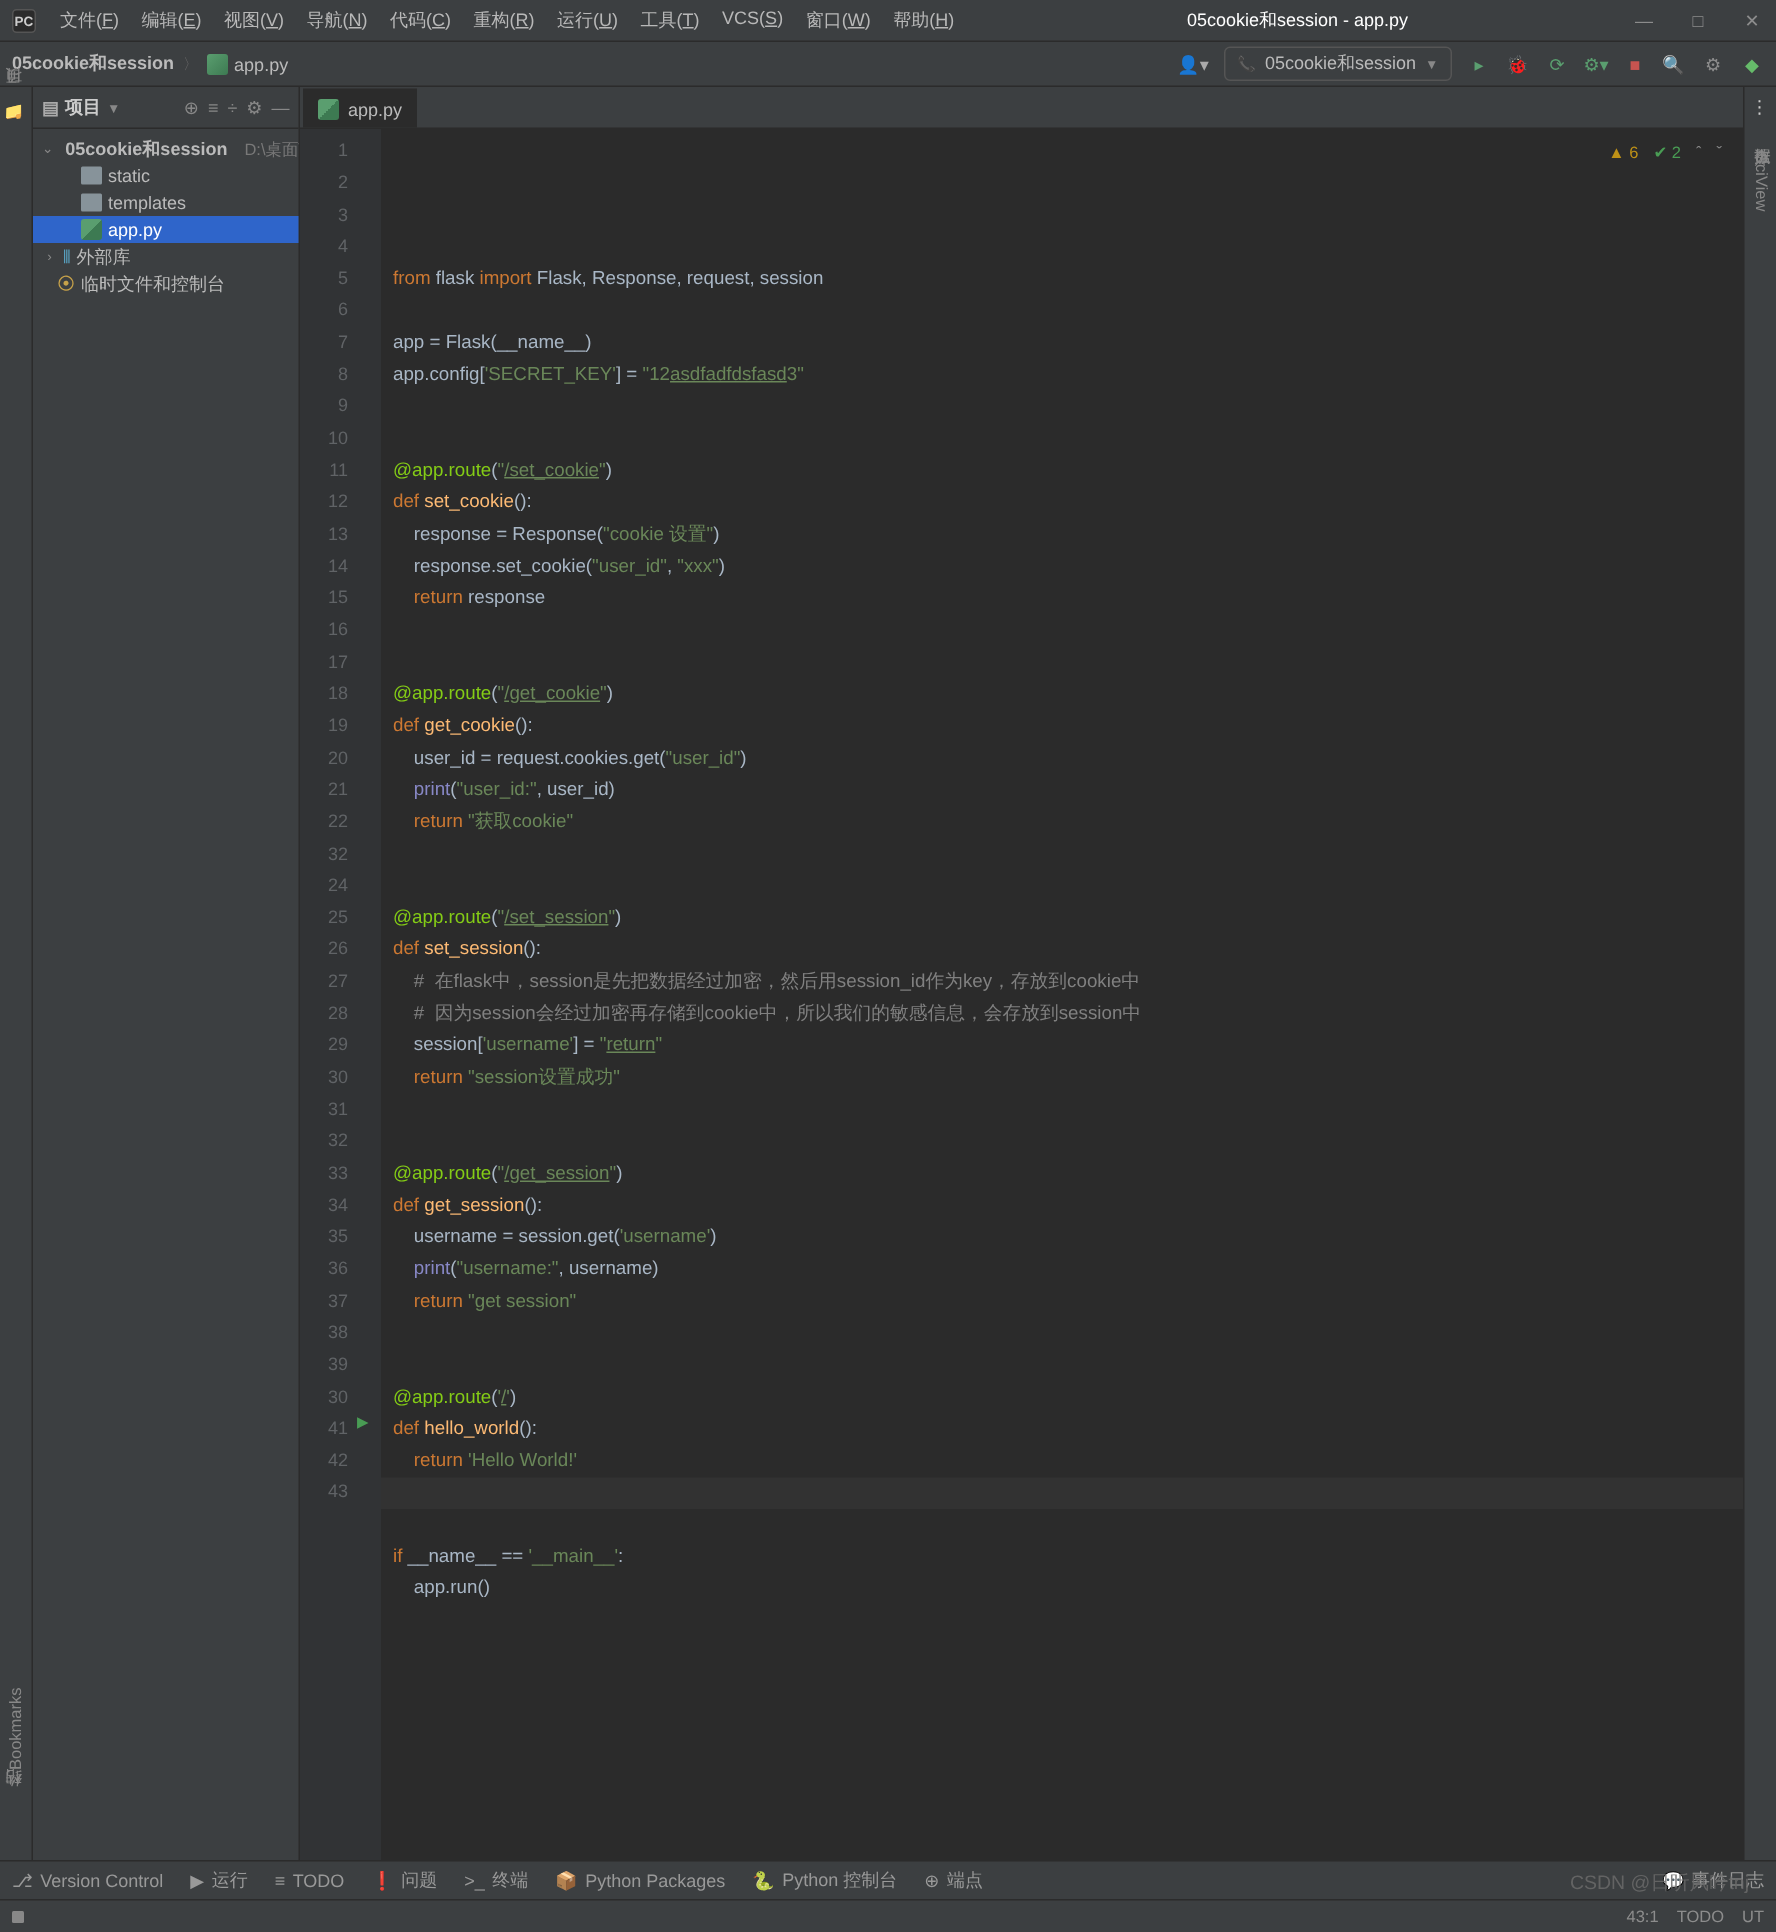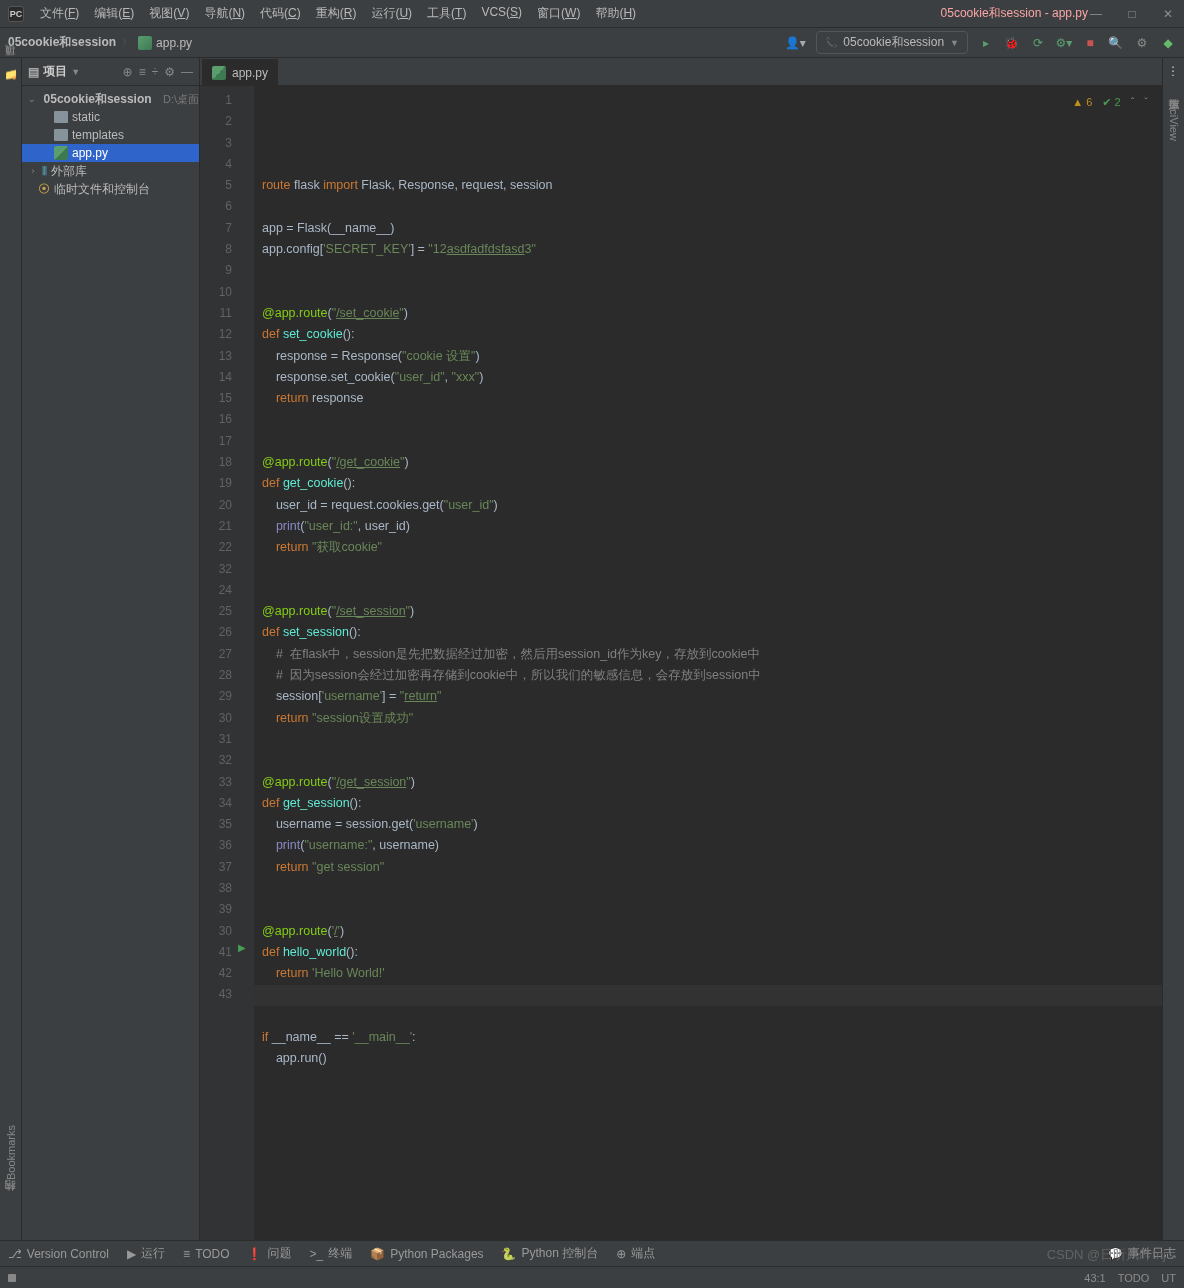--- a/index.html
+++ b/index.html
@@ -2,21 +2,21 @@
 <html><head>
 <meta charset="utf-8">
 <style>
 *{margin:0;padding:0;box-sizing:border-box;font-family:"Microsoft YaHei",Arial,sans-serif}
 body{background:#3c3f41;color:#bbb;font-size:12px;width:1184px;height:1288px;overflow:hidden;position:relative}
 .titlebar{height:28px;background:#3c3f41;display:flex;align-items:center;padding:0 8px;border-bottom:1px solid #2b2b2b}
 .logo{width:16px;height:16px;background:#2b2b2b;border:1px solid #555;border-radius:3px;display:flex;align-items:center;justify-content:center;color:#ccc;font-size:9px;font-weight:bold;margin-right:10px}
 .menu{display:flex;gap:3px}
 .menu-item{padding:3px 6px;cursor:pointer;color:#b8b8b8}
 .menu-item u{text-decoration:underline}
-.wintitle{flex:1;text-align:right;color:#fca5a5;font-size:12px}
+.wintitle{flex:1;text-align:center;color:#ffffff;font-size:12px}
 .winbtns{display:flex;gap:20px;color:#8c8c8c}
 .winbtn{cursor:pointer;width:16px;text-align:center}
 .navbar{height:30px;background:#3c3f41;display:flex;align-items:center;padding:0 8px;border-bottom:1px solid #2b2b2b;justify-content:space-between}
 .breadcrumbs{display:flex;align-items:center;gap:6px;color:#bbb}
 .bc-item{display:flex;align-items:center;gap:4px}
 .bc-sep{color:#666;font-size:10px}
 .fileicon{width:14px;height:14px;background:linear-gradient(135deg,#5a9e6f,#3d7a52);border-radius:2px;display:inline-block}
 .nav-right{display:flex;align-items:center;gap:10px}
 .user-ico{color:#aaa}
 .run-config{background:#3c3f41;border:1px solid #555;border-radius:4px;padding:2px 8px;display:flex;align-items:center;gap:6px;color:#bbb}
@@ -49,21 +49,21 @@
 .tab.active{background:#2b2b2b}
 .editor-wrap{flex:1;display:flex;position:relative;overflow:hidden}
 .gutter{width:38px;background:#313335;color:#606366;text-align:right;padding:4px 6px 0 0;font-family:"JetBrains Mono",Consolas,monospace;font-size:12px;line-height:21.3px;user-select:none}
 .gutter-icons{width:16px;background:#313335;position:relative}
 .run-tri{position:absolute;color:#499c54;font-size:10px}
 .code{flex:1;font-family:"JetBrains Mono",Consolas,monospace;font-size:12.5px;line-height:21.3px;padding:4px 0 0 8px;color:#a9b7c6;white-space:pre;position:relative}
 .code .current{position:absolute;left:0;right:0;background:#323232;height:21.3px;z-index:0}
 .code-content{position:relative;z-index:1}
 .kw{color:#cc7832}
 .str{color:#6a8759}
-.fn{color:#5eead4}
+.fn{color:#fdba74}
 .dec{color:#84cc16}
 .cmt{color:#808080}
 .bi{color:#8888c6}
 .lnk{color:#6a8759;text-decoration:underline}
 .insp{position:absolute;top:6px;right:14px;display:flex;gap:10px;font-size:11px;color:#888;align-items:center;z-index:2}
 .insp .w{color:#be9117}
 .insp .c{color:#499c54}
 .right-gutter{width:22px;background:#3c3f41;border-left:1px solid #2b2b2b;display:flex;flex-direction:column;align-items:center;padding-top:6px}
 .right-gutter .dots{color:#ccc;cursor:pointer;letter-spacing:1px}
 .right-gutter .vtab{writing-mode:vertical-rl;font-size:11px;color:#888;margin-top:12px;cursor:pointer}
@@ -238,21 +238,21 @@
         <span class="run-tri" style="top:856px">▶</span>
       </div>
       <div class="code">
         <div class="current" style="top:899px"></div>
         <div class="insp">
           <span class="w">▲ <span>6</span></span>
           <span class="c">✔ <span>2</span></span>
           <span>ˆ</span>
           <span>ˇ</span>
         </div>
-        <div class="code-content" id="code"><span class="kw">route</span> flask <span class="kw">import</span> Flask, Response, request, session
+        <div class="code-content" id="code"><span class="kw">from</span> flask <span class="kw">import</span> Flask, Response, request, session
 
 app = Flask(__name__)
 app.config[<span class="str">'SECRET_KEY'</span>] = <span class="str">"12</span><span class="lnk">asdfadfdsfasd</span><span class="str">3"</span>
 
 
 <span class="dec">@app.route</span>(<span class="str">"</span><span class="lnk">/set_cookie</span><span class="str">"</span>)
 <span class="kw">def</span> <span class="fn">set_cookie</span>():
     response = Response(<span class="str">"cookie 设置"</span>)
     response.set_cookie(<span class="str">"user_id"</span>, <span class="str">"xxx"</span>)
     <span class="kw">return</span> response

